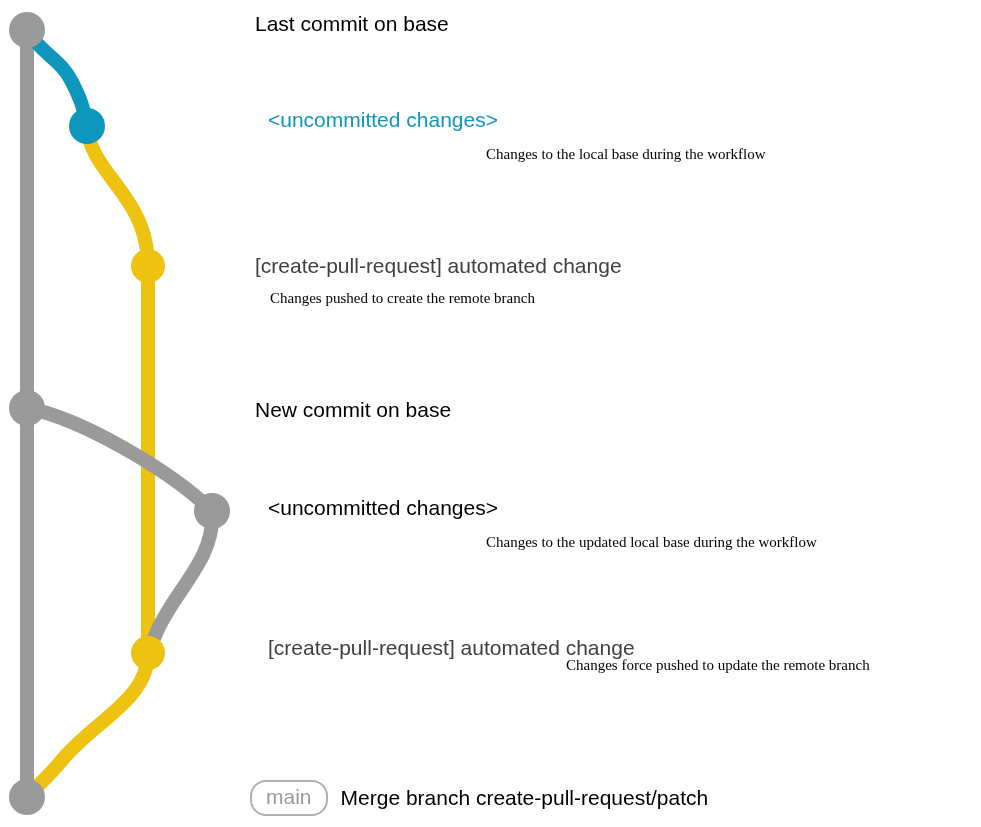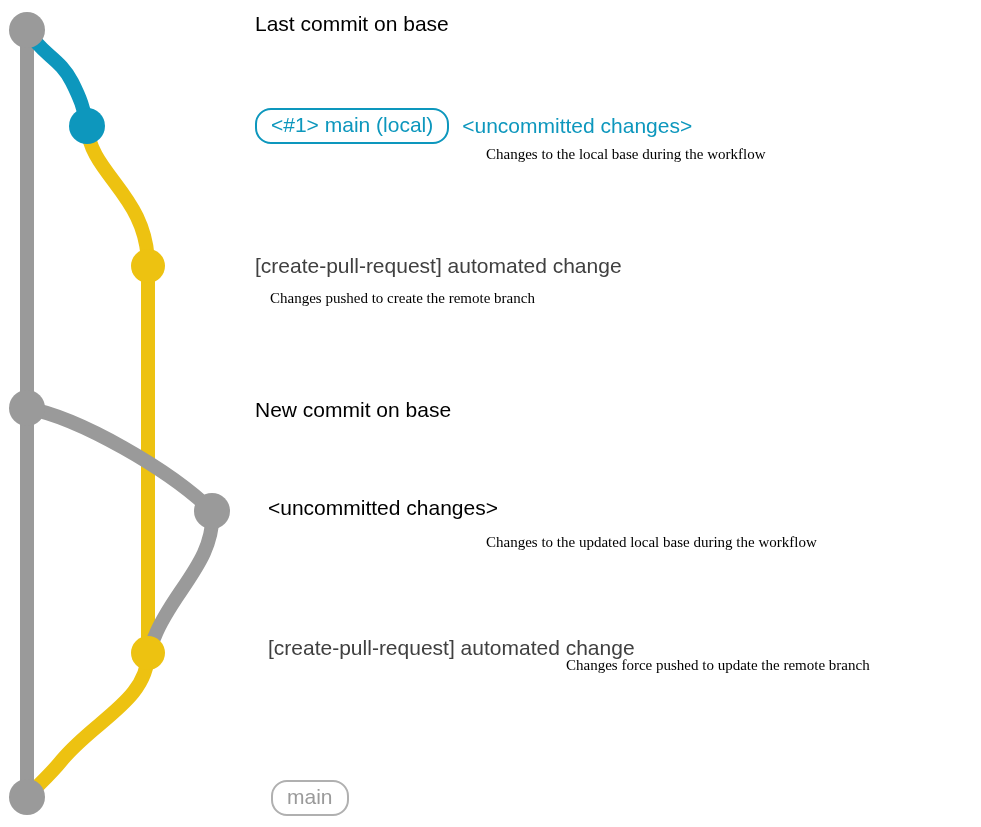--- a/index.html
+++ b/index.html
@@ -88,21 +88,20 @@
   <circle cx="212" cy="511" r="18" fill="#9a9a9a"></circle>
   <circle cx="148" cy="653" r="17" fill="#edc211"></circle>
   <circle cx="27" cy="797" r="18" fill="#9a9a9a"></circle>
 </svg>
 
 <div class="row" style="left:255px; top:12px;">
   <span class="plain-label grey-text">Last commit on base</span>
 </div>
 
 <div class="row" style="left:255px; top:108px;">
-  <span class="tag blue">&lt;#1&gt; main (local)</span>
   <span class="tag-gap"></span>
   <span class="plain-label blue-text">&lt;uncommitted changes&gt;</span>
 </div>
 <div class="subrow" style="left:486px; top:146px;">Changes to the local base during the workflow</div>
 
 <div class="row" style="left:255px; top:254px;">
   <span class="plain-label yellow-text">[create-pull-request] automated change</span>
 </div>
 <div class="subrow" style="left:270px; top:290px;">Changes pushed to create the remote branch</div>
 
@@ -115,16 +114,17 @@
   <span class="plain-label grey-text">&lt;uncommitted changes&gt;</span>
 </div>
 <div class="subrow" style="left:486px; top:534px;">Changes to the updated local base during the workflow</div>
 
 <div class="row" style="left:255px; top:636px;">
   <span class="tag-gap"></span>
   <span class="plain-label yellow-text">[create-pull-request] automated change</span>
 </div>
 <div class="subrow" style="left:566px; top:657px;text-align:center;">Changes force pushed to update the remote branch</div>
 
-<div class="row" style="left:271px; top:780px;">
+<div class="row" style="left:250px; top:780px;">
   <span class="tag grey">main</span>
   <span class="tag-gap"></span>
+  <span class="plain-label grey-text">Merge branch create-pull-request/patch</span>
 </div>
 
 </body></html>

